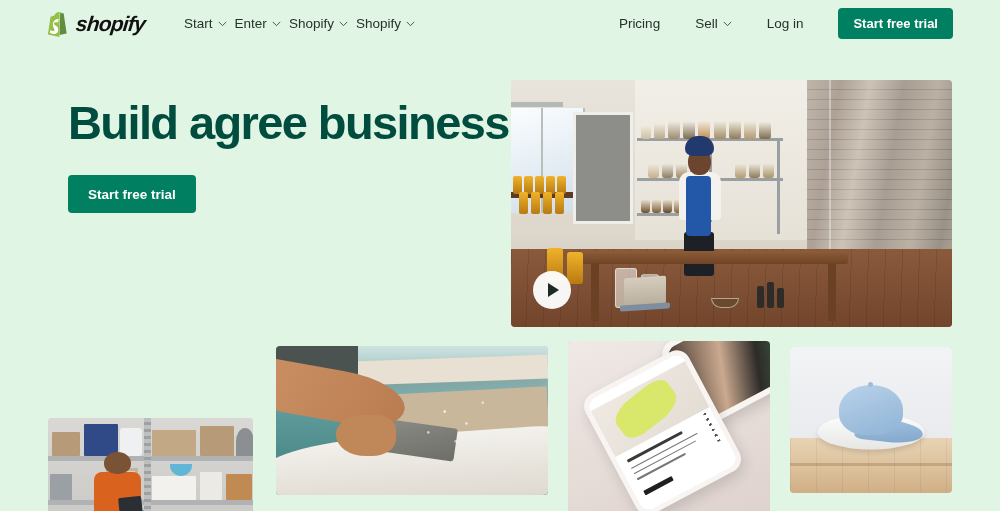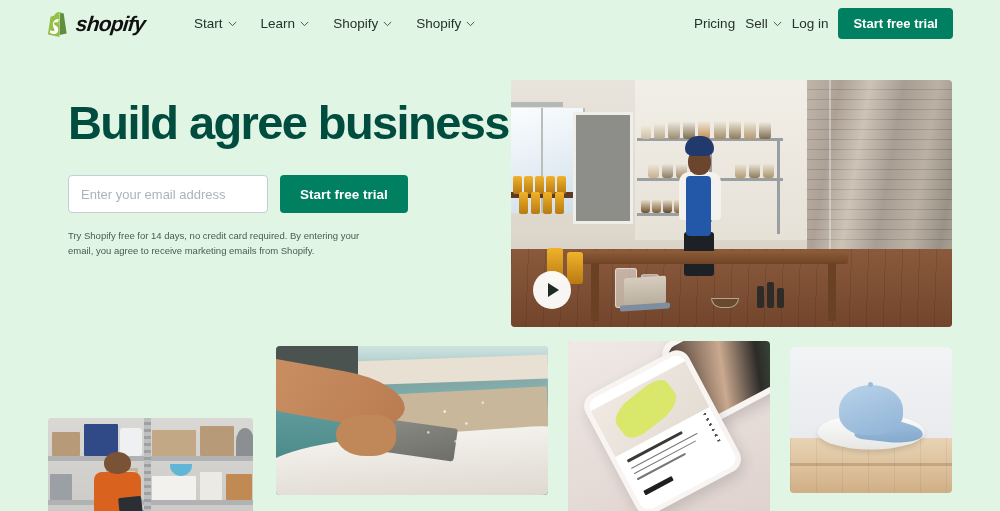--- a/index.html
+++ b/index.html
@@ -17,27 +17,27 @@
   .header {
     position: absolute; top: 0; left: 0; width: 1000px; height: 47px;
     display: flex; align-items: center; background: #e0f5e3;
   }
   .brand { display: flex; align-items: center; gap: 6px; margin-left: 46px; cursor: pointer; }
   .logo-bag { width: 24px; height: 27px; display: block; }
   .brand-word {
     font-size: 21px; font-weight: bold; color: #111; letter-spacing: -0.8px;
     font-style: italic; transform: skewX(-6deg);
   }
-  .nav-left { display: flex; align-items: center; gap: 24px; margin-left: 49px; }
+  .nav-left { display: flex; align-items: center; gap: 8px; margin-left: 39px; }
   .nav-item {
     display: flex; align-items: center; gap: 5px;
     font-size: 13.5px; color: #27322d; cursor: pointer; white-space: nowrap;
   }
   .chev { width: 9px; height: 6px; display: block; opacity: .85; }
-  .nav-right { display: flex; align-items: center; gap: 10px; margin-left: auto; margin-right: 47px; }
+  .nav-right { display: flex; align-items: center; gap: 35px; margin-left: auto; margin-right: 47px; }
   .nav-link { font-size: 13.5px; color: #27322d; cursor: pointer; display: flex; align-items: center; gap: 5px; }
   .btn-trial-sm {
     background: #008060; color: #fff; font-size: 13px; font-weight: bold;
     padding: 8px 15px; border-radius: 4px; border: none; cursor: pointer;
     white-space: nowrap; font-family: inherit;
   }
 
   
   .hero-text { position: absolute; left: 68px; top: 98px; width: 400px; }
   .hero-title {
@@ -248,21 +248,21 @@
     <div class="nav-left">
       <div class="nav-item">
         <span>Start</span>
         <span>
           <svg class="chev" viewBox="0 0 10 7">
               <path d="M1 1.4L5 5.4L9 1.4" stroke="#27322d" stroke-width="1.1" fill="none" stroke-linecap="round"></path>
             </svg>
         </span>
       </div>
       <div class="nav-item">
-        <span>Learn</span>
+        <span>Enter</span>
         <span>
           <svg class="chev" viewBox="0 0 10 7">
               <path d="M1 1.4L5 5.4L9 1.4" stroke="#27322d" stroke-width="1.1" fill="none" stroke-linecap="round"></path>
             </svg>
         </span>
       </div>
       <div class="nav-item">
         <span>Shopify</span>
         <span>
           <svg class="chev" viewBox="0 0 10 7">
@@ -296,25 +296,23 @@
         <span>Log in</span>
       </div>
       <button class="btn-trial-sm">Start free trial</button>
     </div>
   </div>
 
   <div class="hero-text">
     <h1 class="hero-title">Build agree business</h1>
 
     <form class="signup">
-      <input class="email-input" type="text" placeholder="Enter your email address" style="">
       <button class="btn-trial-lg">Start free trial</button>
     </form>
 
-    <p class="fineprint">Try Shopify free for 14 days, no credit card required. By entering your email, you agree to receive marketing emails from Shopify.</p>
   </div>
 
   <div class="card" id="hero-card">
     <div class="scene">
       <div class="ws-wall"></div>
       <div class="ws-backwall"></div>
       <div class="ws-wood"></div>
       <div class="ws-rail"></div>
       <div class="ws-window"></div>
       <div class="ws-door"></div>

